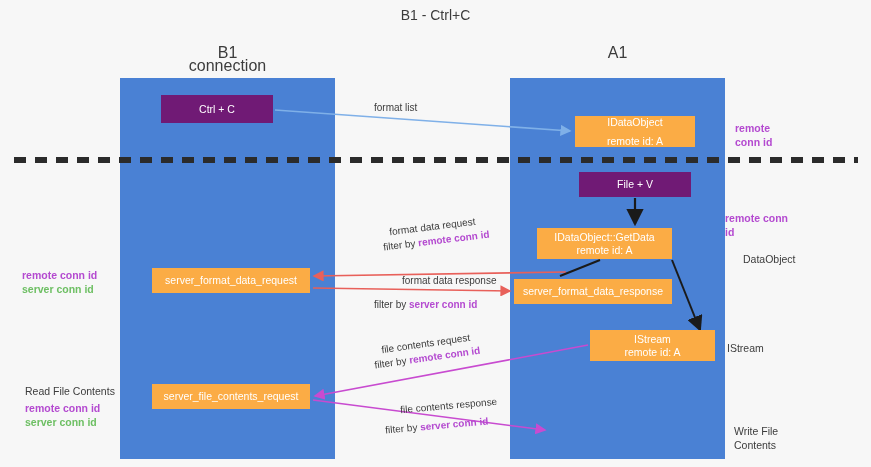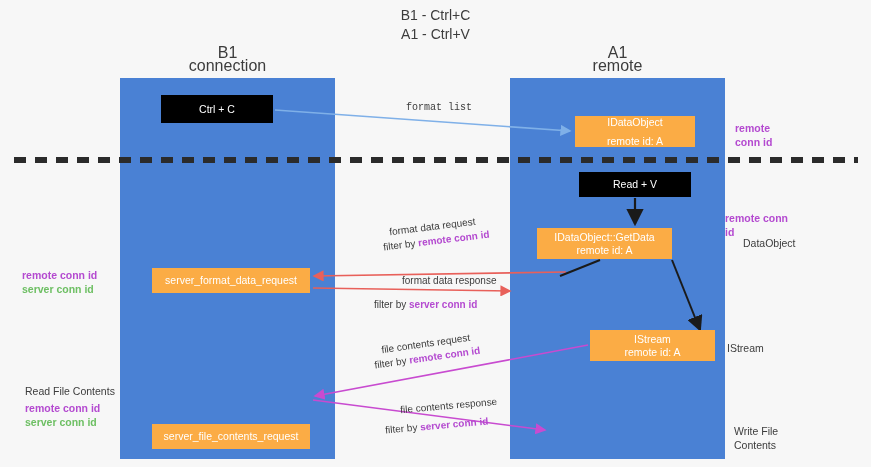--- a/index.html
+++ b/index.html
@@ -26,84 +26,82 @@
   #title{
     position:absolute;left:0;top:6px;width:871px;text-align:center;
     color:#3c3c3c;font-size:14px;line-height:19px;
   }
 
   .node{
     position:absolute;color:#ffffff;text-align:center;
     font-size:10.5px;line-height:13px;
     display:flex;flex-direction:column;align-items:center;justify-content:center;
   }
-  .green{background:#000000;}
+  .green{background:#701a75;}
   .orange{background:#fbac45;}
 
   #n-ctrlc{left:161px;top:95px;width:112px;height:28px;}
   #n-idataobject{left:575px;top:116px;width:120px;height:31px;gap:6px;}
   #n-ctrlv{left:579px;top:172px;width:112px;height:25px;}
   #n-getdata{left:537px;top:228px;width:135px;height:31px;}
   #n-sfdreq{left:152px;top:268px;width:158px;height:25px;}
   #n-sfdres{left:514px;top:279px;width:158px;height:25px;}
   #n-istream{left:590px;top:330px;width:125px;height:31px;}
-  #n-sfcreq{left:152px;top:384px;width:158px;height:25px;margin-top:40px;}
+  #n-sfcreq{left:152px;top:384px;width:158px;height:25px;}
   #n-sfcres{left:549px;top:417px;width:158px;height:25px;}
 
   .side-label{
     position:absolute;font-size:10.5px;line-height:14px;
   }
   .lbl-plain{color:#3c3c3c;}
   .purple{color:#b44ad0;font-weight:bold;}
   .greenT{color:#6dbf63;font-weight:bold;}
 
   #sl-remote1{left:735px;top:121px;}
   #sl-remote2{left:725px;top:211px;}
-  #sl-dataobject{left:727px;top:236px;padding-left:16px;}
+  #sl-dataobject{left:727px;top:252px;padding-left:16px;}
   #sl-istream{left:727px;top:341px;}
   #sl-write{left:734px;top:424px;}
 
   #sl-left1{left:22px;top:268px;}
   #sl-leftread{left:25px;top:384px;}
   #sl-left2{left:25px;top:401px;}
 
   .edge-label{
     position:absolute;font-size:10px;line-height:13px;
     color:#3c3c3c;white-space:nowrap;
   }
 
-  #el-formatlist{left:406px;top:101px;font-family:Liberation Mono, monospace;}
+  #el-formatlist{left:374px;top:101px;}
   #el-fdreq{left:389px;top:220px;transform:rotate(-7deg);}
   #el-fdreq2{left:383px;top:234px;transform:rotate(-7deg);}
   #el-fdres{left:402px;top:274px;}
   #el-fdres2{left:374px;top:298px;}
   #el-fcreq{left:381px;top:337px;transform:rotate(-8deg);}
   #el-fcreq2{left:374px;top:351px;transform:rotate(-8deg);}
   #el-fcres{left:400px;top:399px;transform:rotate(-5deg);}
   #el-fcres2{left:385px;top:419px;transform:rotate(-5deg);}
 
   svg#wires{position:absolute;left:0;top:0;width:871px;height:467px;pointer-events:none;}
 </style>
 </head>
 <body>
 
 <div id="stage">
 
   <div id="title">
     <div>B1 - Ctrl+C</div>
-    <div>A1 - Ctrl+V</div>
   </div>
 
   <div id="head-b1" class="lane-head">
     <div>B1</div>
     <div>connection</div>
   </div>
   <div id="head-a1" class="lane-head">
     <div>A1</div>
-    <div>remote</div>
   </div>
 
   <div id="lane-b1" class="lane"></div>
   <div id="lane-a1" class="lane"></div>
 
   <svg id="wires">
     <defs>
       <marker id="ah-blue" markerWidth="7" markerHeight="7" refX="6" refY="3.5" orient="auto">
         <polygon points="0 0, 7 3.5, 0 7" fill="#7fb0e8"></polygon>
       </marker>
@@ -139,32 +137,35 @@
   <div id="n-ctrlc" class="node green">
     <span>Ctrl + C</span>
   </div>
 
   <div id="n-idataobject" class="node orange">
     <span>IDataObject</span>
     <span>remote id: A</span>
   </div>
 
   <div id="n-ctrlv" class="node green">
-    <span>Read + V</span>
+    <span>File + V</span>
   </div>
 
   <div id="n-getdata" class="node orange">
     <span>IDataObject::GetData</span>
     <span>remote id: A</span>
   </div>
 
   <div id="n-sfdreq" class="node orange">
     <span>server_format_data_request</span>
   </div>
 
+  <div id="n-sfdres" class="node orange">
+    <span>server_format_data_response</span>
+  </div>
 
   <div id="n-istream" class="node orange">
     <span>IStream</span>
     <span>remote id: A</span>
   </div>
 
   <div id="n-sfcreq" class="node orange">
     <span>server_file_contents_request</span>
   </div>
 

